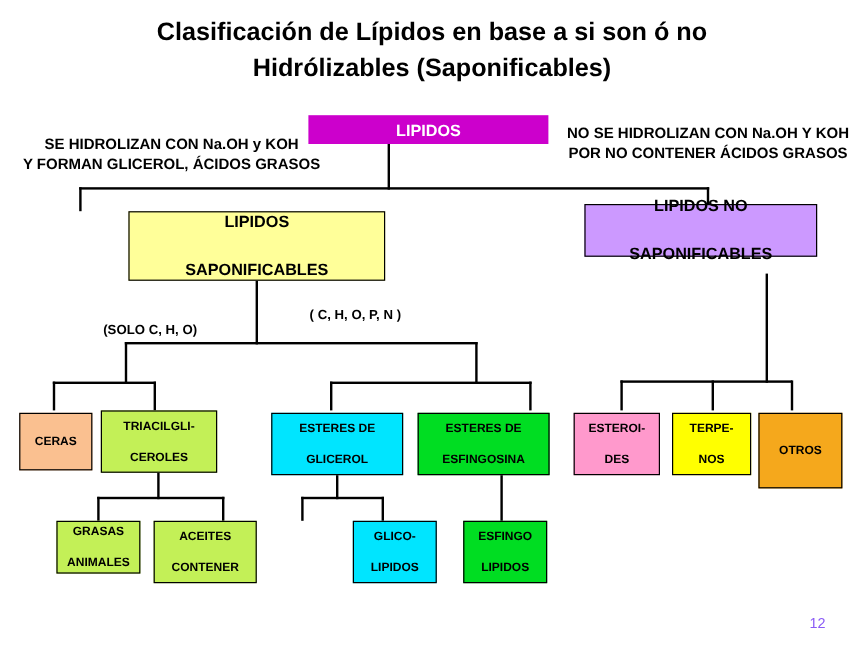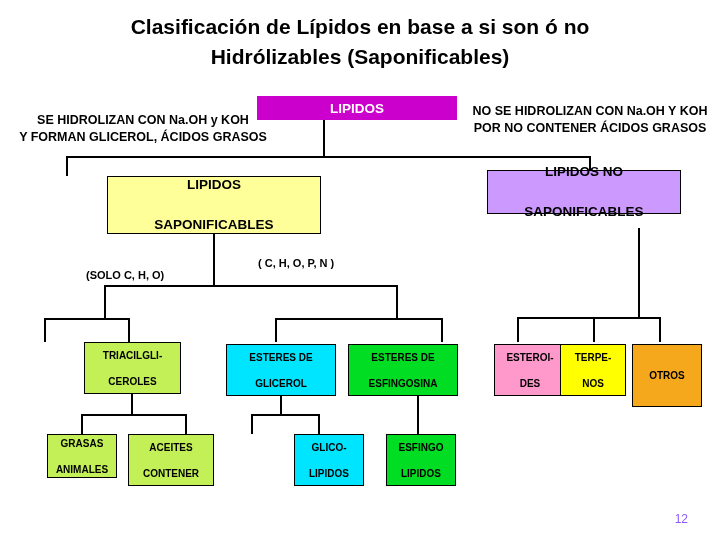--- a/index.html
+++ b/index.html
@@ -165,20 +165,23 @@
   <div class="abs ln hline" style="left:275px; top:318px; width:168px;"></div>
   <div class="abs ln vline" style="left:275px; top:318px; height:24px;"></div>
   <div class="abs ln vline" style="left:441px; top:318px; height:24px;"></div>
 
   <div class="abs ln vline" style="left:638px; top:228px; height:91px;"></div>
   <div class="abs ln hline" style="left:517px; top:317px; width:143px;"></div>
   <div class="abs ln vline" style="left:517px; top:317px; height:25px;"></div>
   <div class="abs ln vline" style="left:593px; top:317px; height:25px;"></div>
   <div class="abs ln vline" style="left:659px; top:317px; height:25px;"></div>
 
+  <div class="abs box box-sm c-peach" style="left:16px; top:344px; width:61px; height:48px;">
+    <span>CERAS</span>
+  </div>
 
   <div class="abs box box-sm c-lime" style="left:84px; top:342px; width:97px; height:52px;">
     <span>
       <span>TRIACILGLI-</span><br>
       <span>CEROLES</span>
     </span>
   </div>
 
   <div class="abs box box-sm c-cyan" style="left:226px; top:344px; width:110px; height:52px;">
     <span>
@@ -187,21 +190,21 @@
     </span>
   </div>
 
   <div class="abs box box-sm c-green" style="left:348px; top:344px; width:110px; height:52px;">
     <span>
       <span>ESTERES DE</span><br>
       <span>ESFINGOSINA</span>
     </span>
   </div>
 
-  <div class="abs box box-sm c-pink" style="left:478px; top:344px; width:72px; height:52px;margin-left:16px;">
+  <div class="abs box box-sm c-pink" style="left:478px; top:344px; width:72px; height:52px;">
     <span>
       <span>ESTEROI-</span><br>
       <span>DES</span>
     </span>
   </div>
 
   <div class="abs box box-sm c-yellow" style="left:560px; top:344px; width:66px; height:52px;">
     <span>
       <span>TERPE-</span><br>
       <span>NOS</span>

